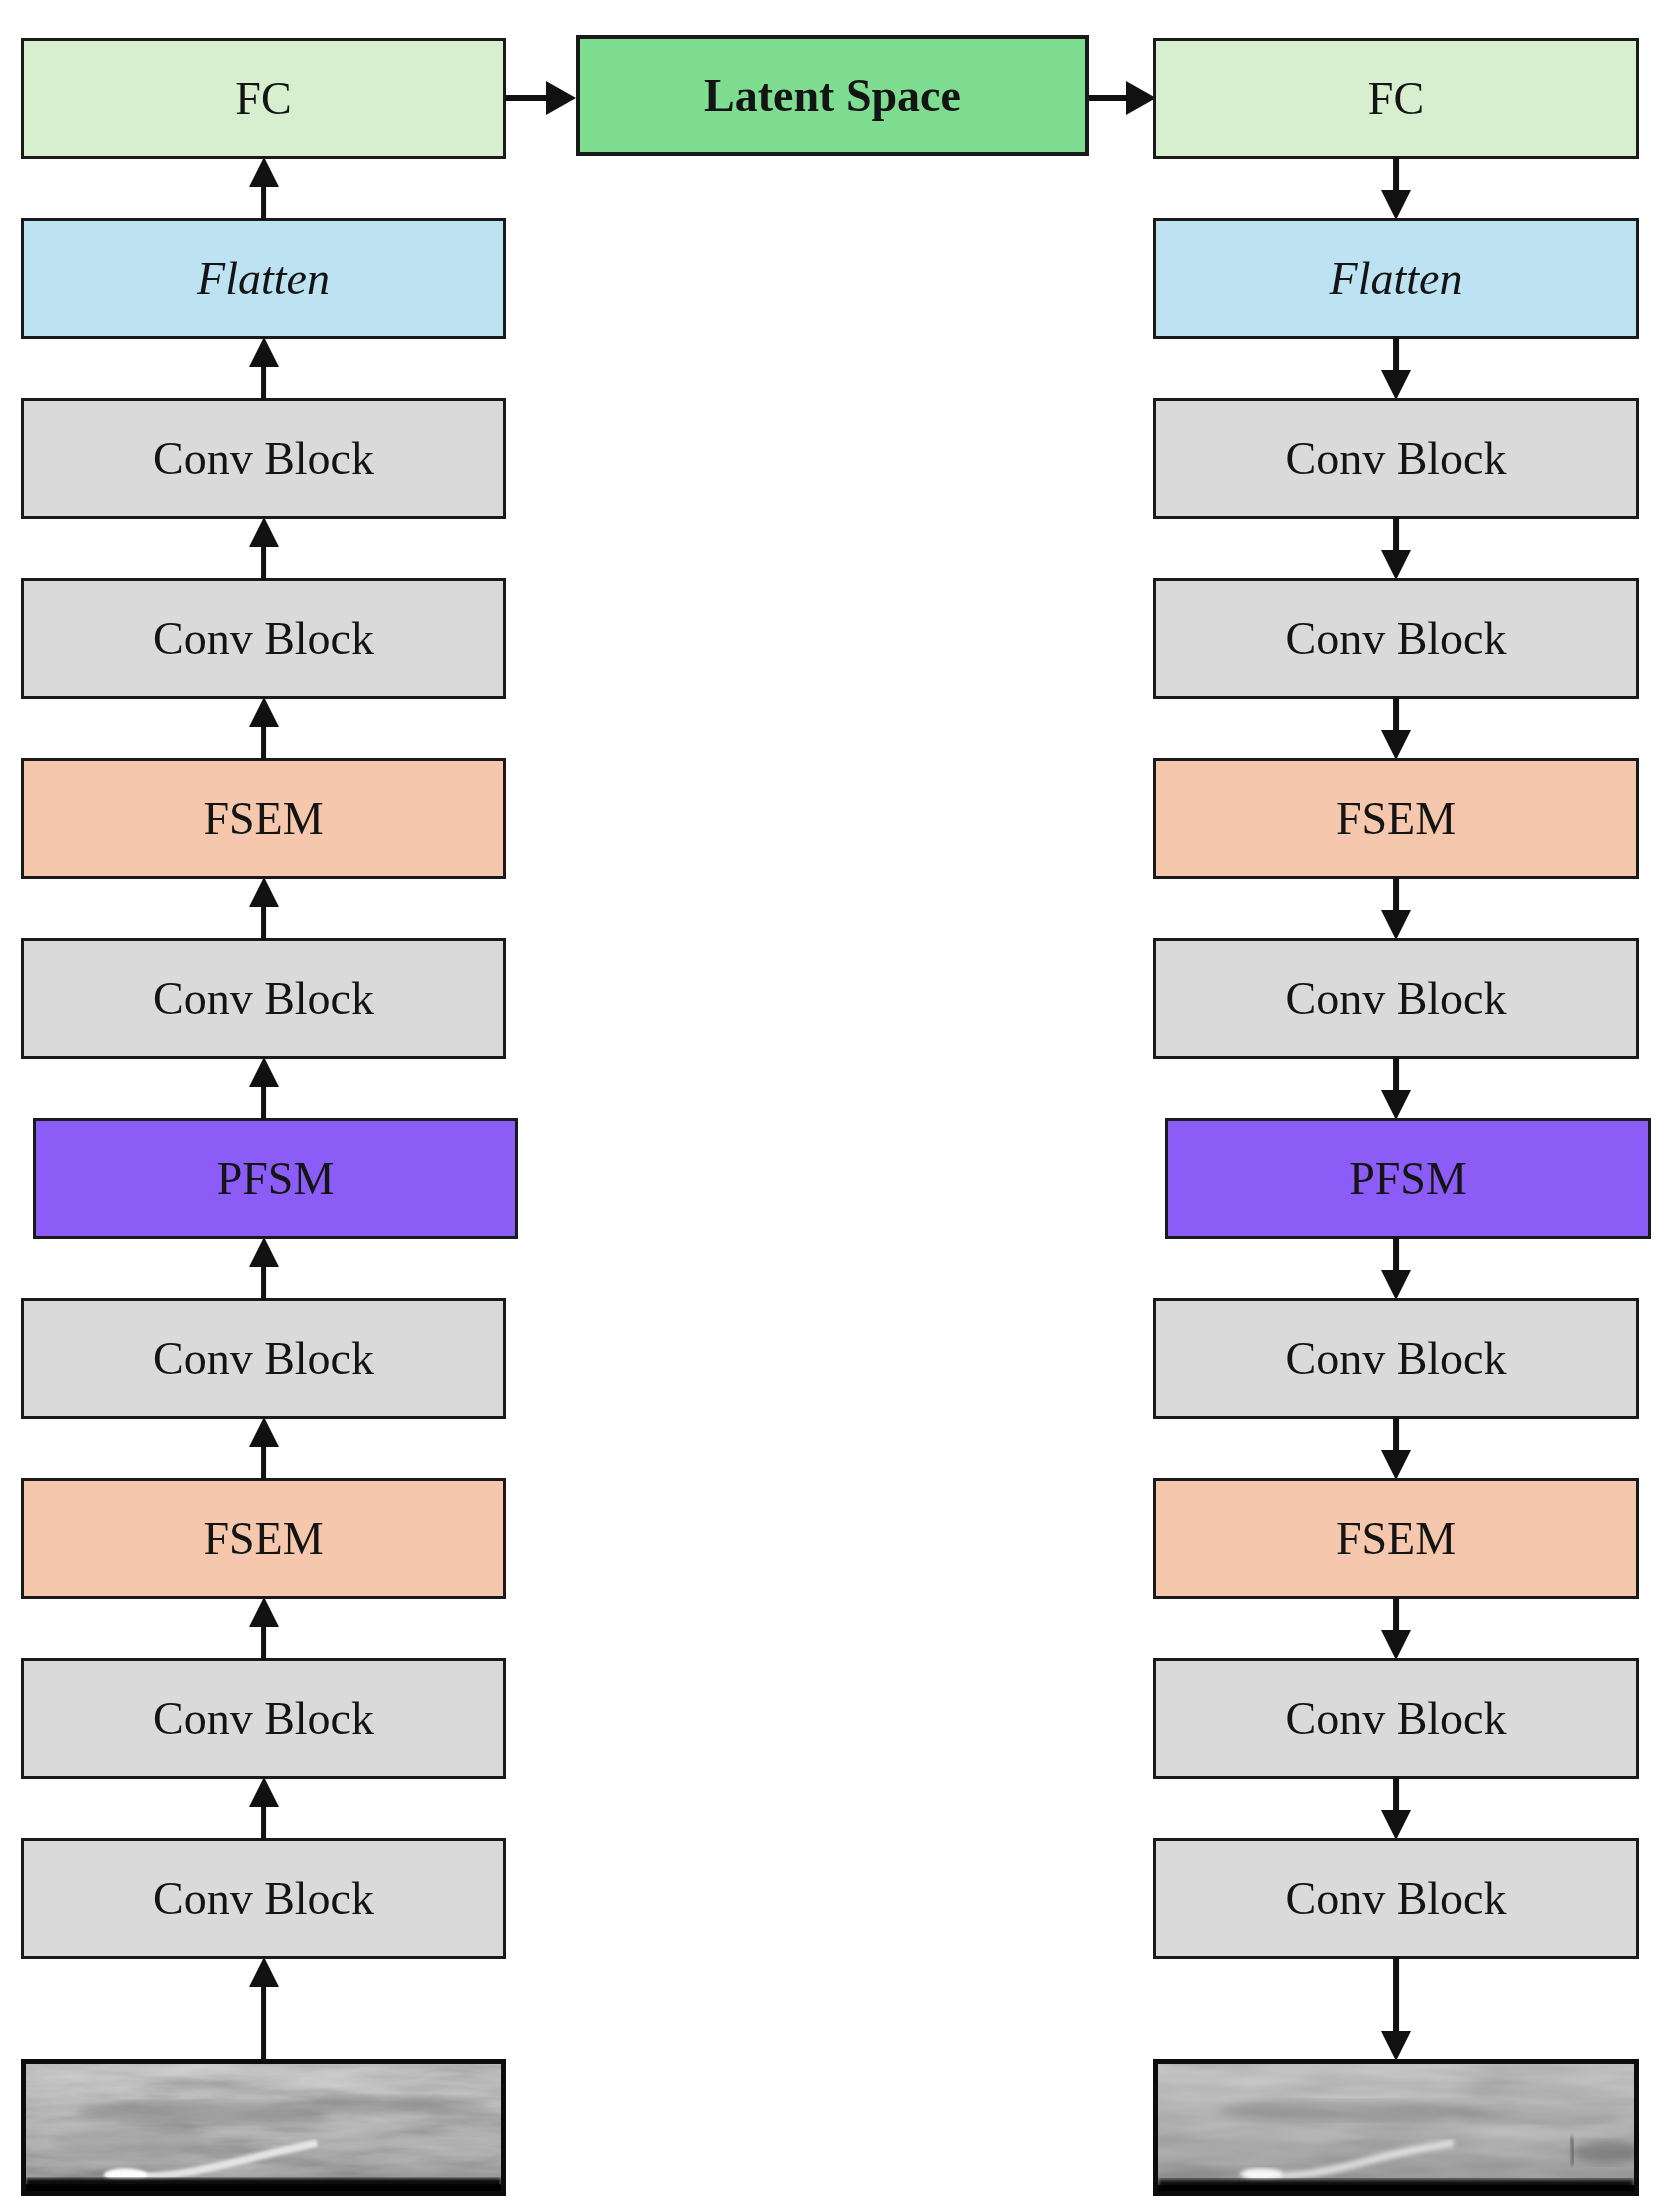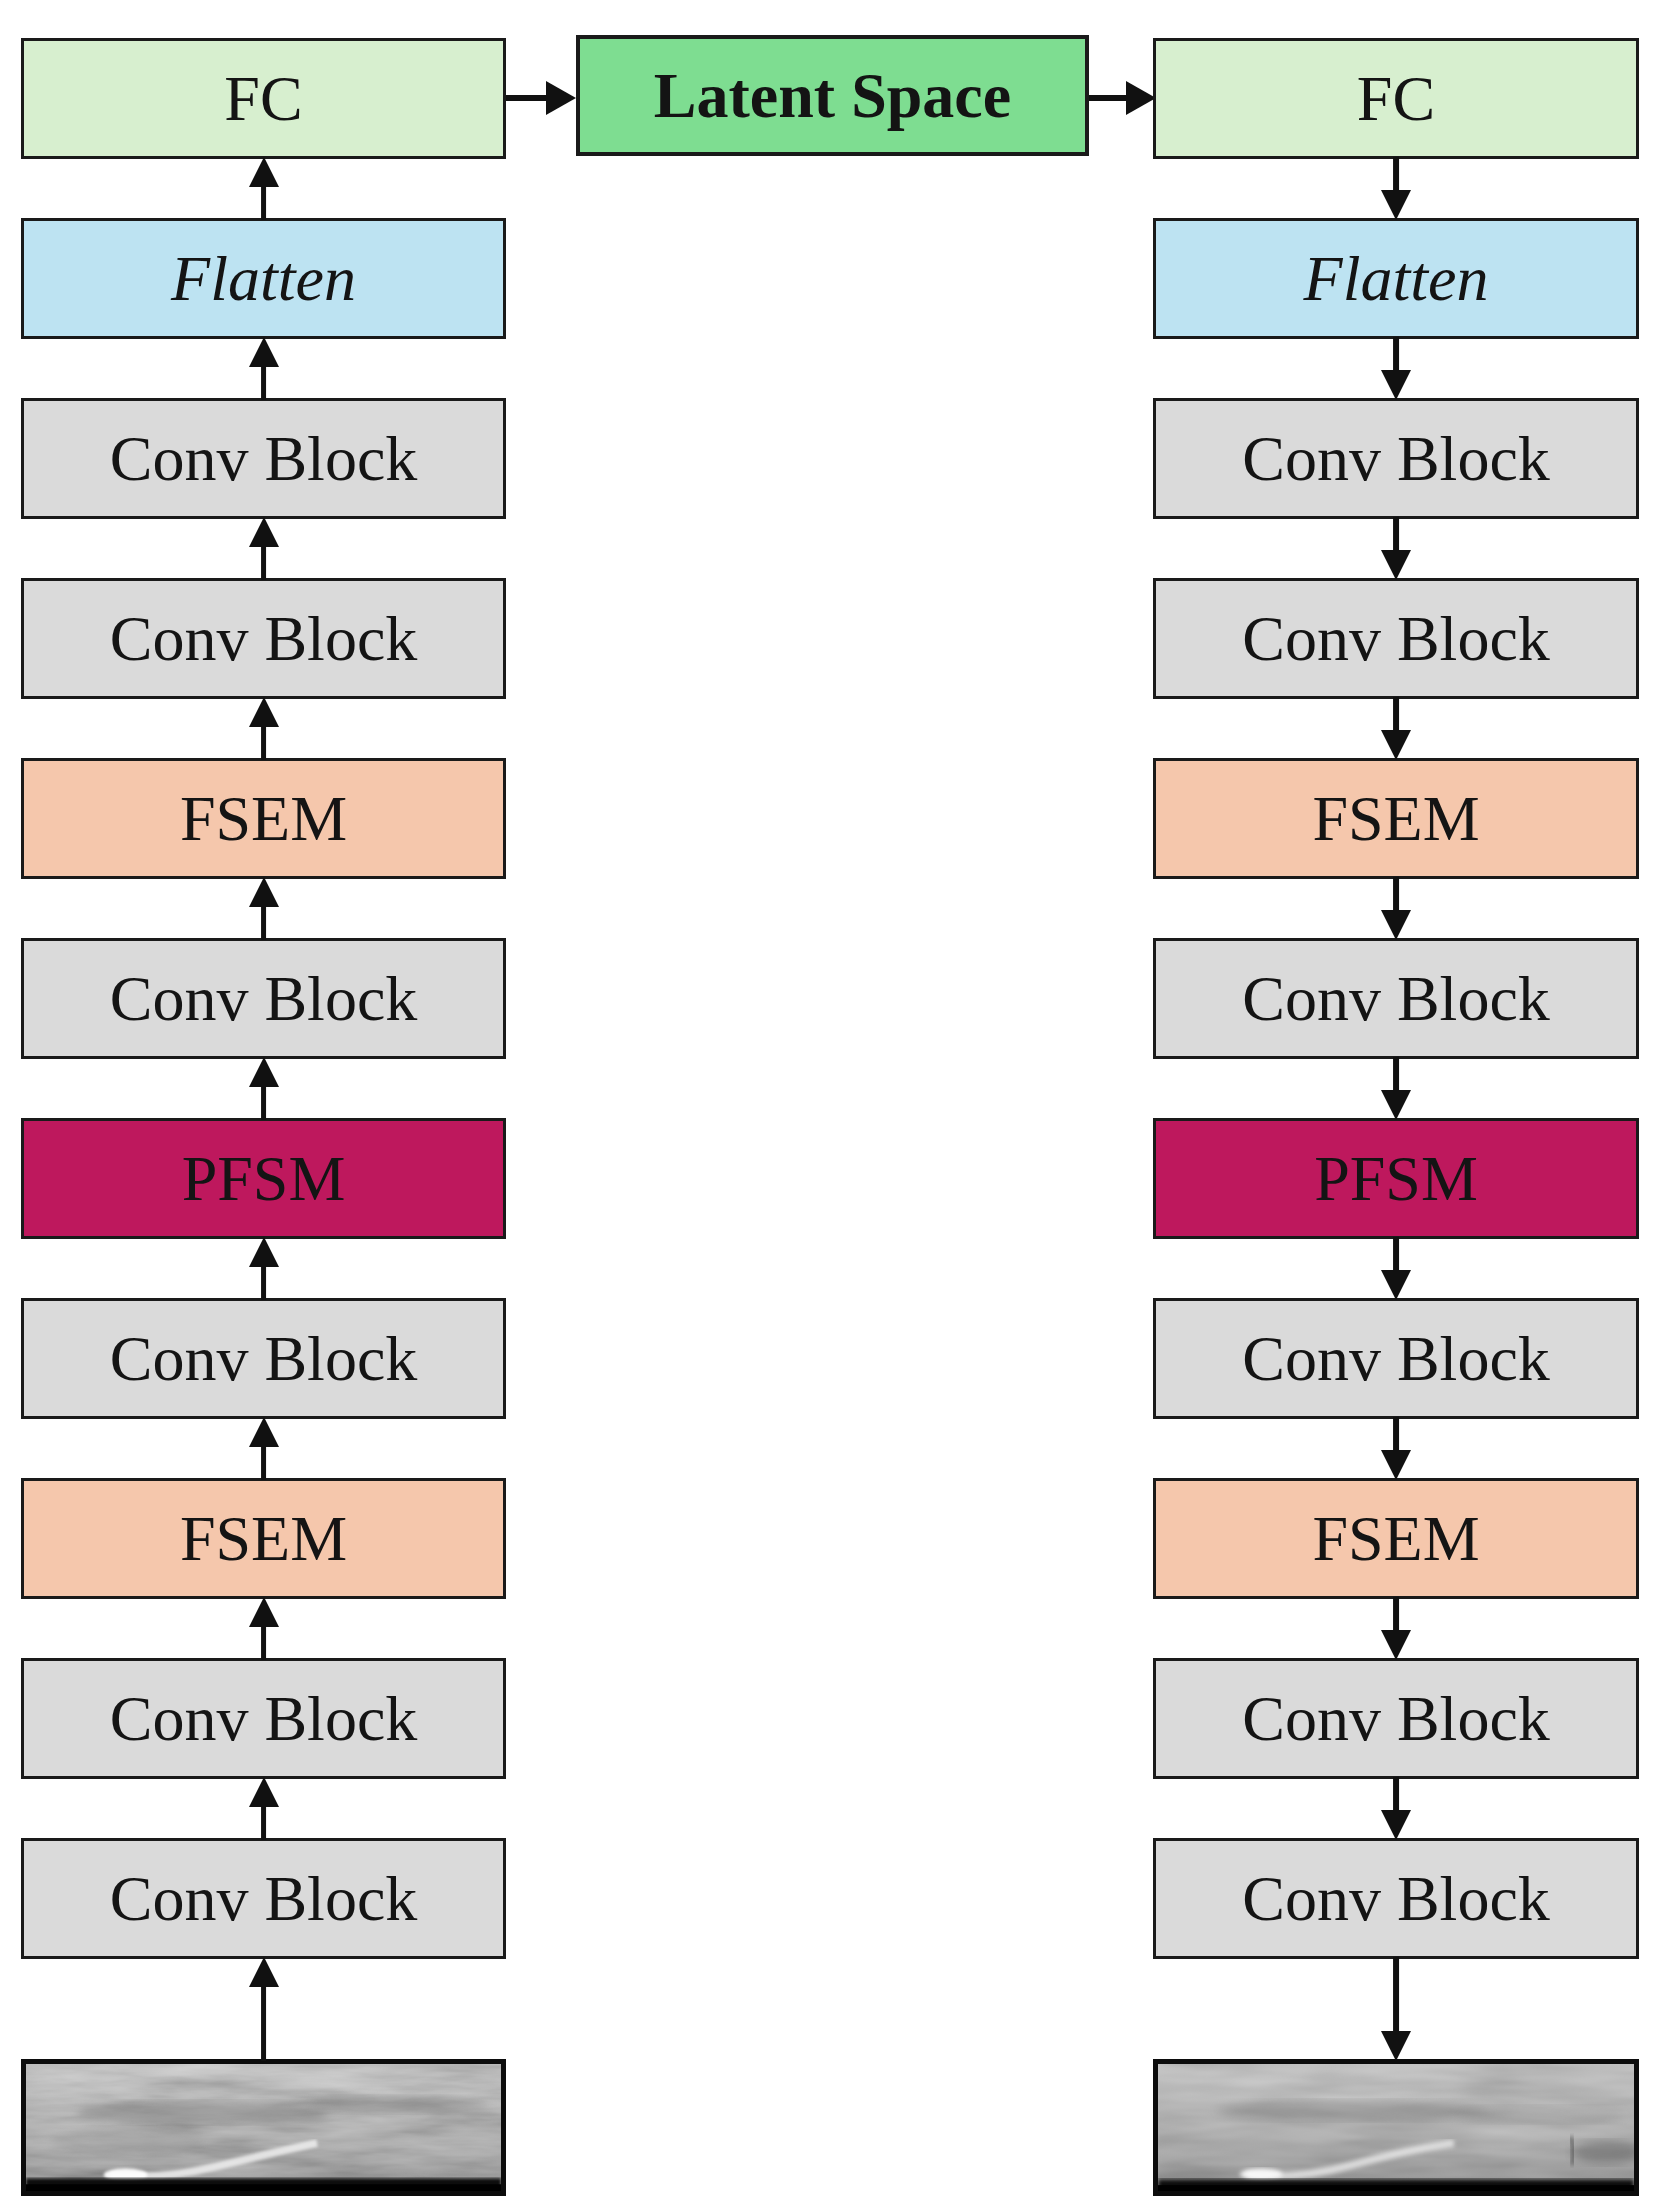--- a/index.html
+++ b/index.html
@@ -17,28 +17,28 @@
   .col-encoder{left:21px;width:485px;}
   .col-decoder{left:1153px;width:486px;}
 
   
   .block{
     width:100%;height:121px;flex:0 0 121px;
     border:3.4px solid #1a1a1a;
     display:flex;align-items:center;justify-content:center;
   }
   .block-label{
-    font-size:64px;line-height:1;color:#141414;
+    font-size:46px;line-height:1;color:#141414;
     white-space:nowrap;
   }
   .t-fc{background:#d7efcf;}
   .t-flatten{background:#bde3f2;font-style:italic;}
   .t-conv{background:#dadada;}
   .t-fsem{background:#f5c7ac;text-align:center;}
-  .t-pfsm{background:#be185d;}
+  .t-pfsm{background:#8b5cf6;margin-left:12px;}
 
   
   .latent-box{
     position:absolute;left:576px;top:35px;width:513px;height:121px;
     background:#7edd91;border:4.2px solid #1a1a1a;
     display:flex;align-items:center;justify-content:center;font-weight:bold;
   }
 
   
   .v-arrow{position:relative;width:100%;height:59px;flex:0 0 59px;}

